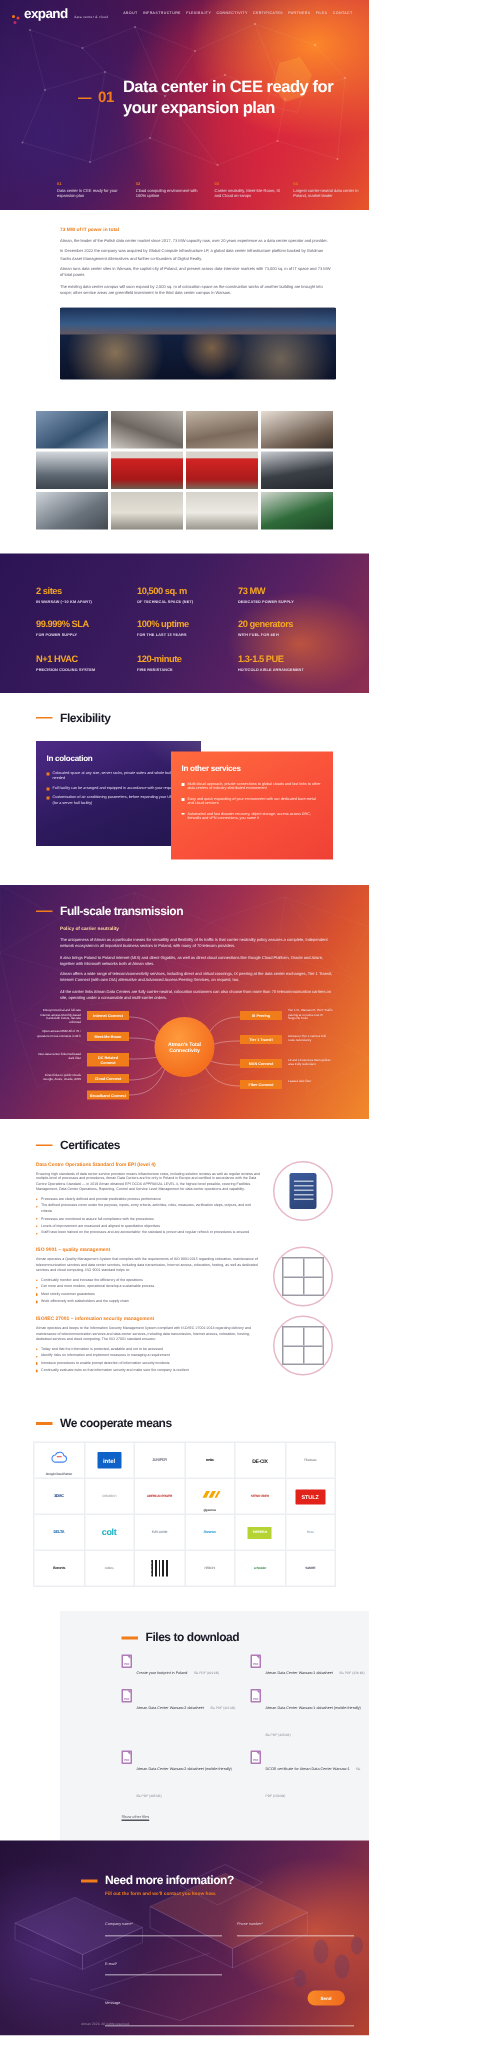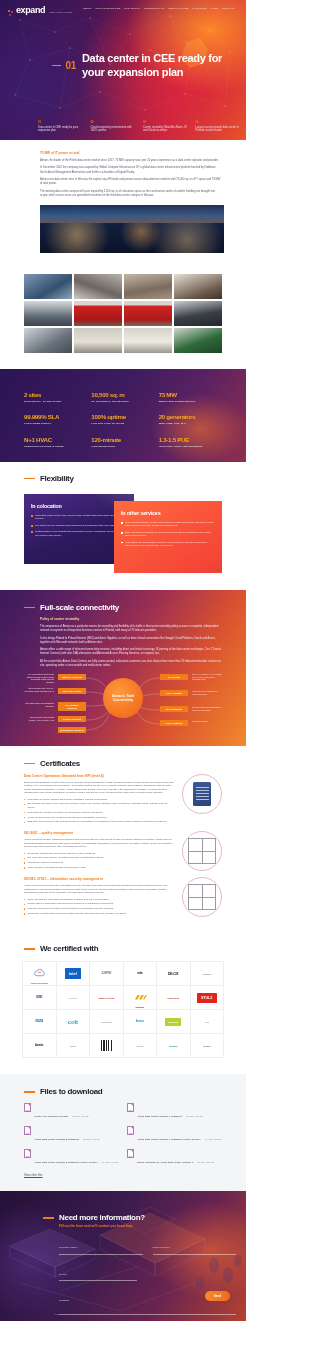--- a/index.html
+++ b/index.html
@@ -164,21 +164,21 @@
            border-left:.4px solid #eceef1; border-top:.4px solid #eceef1; }
   .lcell { height:24px; border-right:.4px solid #eceef1; border-bottom:.4px solid #eceef1;
            display:flex; align-items:center; justify-content:center; padding:2px; }
   .lname { font-size:3.4px; font-weight:700; letter-spacing:-.2px; text-align:center; line-height:4px; }
   .lname.sm { font-size:2.6px; }
   .lname.xs { font-size:2.1px; }
   .lbox { background:#0f62c8; color:#fff; font-size:4px; font-weight:700; padding:3px 4px; border-radius:.6px; }
   .lbox.red { background:#e2231a; font-size:3.6px; }
 
   
-  .files { padding:13px 0 14px; background:#f4f5f7; }
+  .files { padding:13px 17px 14px; background:#f4f5f7;margin-left:40px; }
   .files-grid { margin:7px 24px 0; display:grid; grid-template-columns:1fr 1fr; column-gap:8px; row-gap:5px; }
   .file { display:flex; gap:3px; align-items:flex-start; }
   .pdf { width:7px; height:9px; flex:none; border:.5px solid #b07ab8; border-radius:.6px;
          position:relative; background:#fff; }
   .pdf::after { content:"PDF"; position:absolute; left:0; right:0; bottom:.7px; text-align:center;
                 font-size:2px; color:#b07ab8; font-weight:700; letter-spacing:-.15px; }
   .pdf::before { content:""; position:absolute; right:0; top:0; border-width:0 2px 2px 0;
                  border-style:solid; border-color:transparent #b07ab8 transparent transparent; }
   .f-n { color:#33333f; font-size:2.5px; line-height:3.3px; margin-bottom:1px; }
   .f-m { color:#8b8b98; font-size:2.2px; }
@@ -187,21 +187,21 @@
   
   .contact {
     height:130px; position:relative;
     background:
       radial-gradient(ellipse 90px 70px at 210px 60px, rgba(255,110,50,.55), transparent 70%),
       radial-gradient(ellipse 90px 80px at 30px 70px, rgba(90,50,140,.6), transparent 72%),
       linear-gradient(120deg,#241138 0%,#3a1b4e 40%,#6a2450 70%,#b5422f 100%);
     overflow:hidden;
   }
   .iso-city { position:absolute; inset:0; opacity:.55; }
-  .c-body { position:absolute; left:43px; right:10px; top:22px; }
+  .c-body { position:absolute; left:54px; right:10px; top:22px; }
   .c-head { display:flex; align-items:center; gap:5px; }
   .c-head .bar { width:11px;height:1.6px;background:#f07d1a;flex:none; }
   .c-head h2 { color:#fff; font-size:8px; font-weight:700; letter-spacing:-.3px; }
   .c-sub { color:#f07d1a; font-size:3.2px; font-weight:700; margin:2px 0 6px 16px; }
   .form { margin-left:16px; }
   .frow { display:flex; gap:10px; margin-bottom:6px; }
   .field { flex:1; border-bottom:.5px solid rgba(255,255,255,.45); padding-bottom:1.5px; }
   .field label { color:#ded2e2; font-size:2.5px; }
   .msg { border-bottom:.5px solid rgba(255,255,255,.45); padding-bottom:9px; margin-bottom:6px; }
   .ctxt { color:#d8cada; font-size:1.9px; line-height:2.6px; }
@@ -401,21 +401,21 @@
   <svg class="poly" viewBox="0 0 246 150" preserveAspectRatio="none">
     <g stroke="rgba(255,255,255,.35)" stroke-width=".3" fill="none">
       <path d="M0 0 L40 22 L0 45 Z M40 22 L90 5 L80 40 Z M90 5 L140 25 L110 50 Z M140 25 L190 8 L185 45 Z
                M190 8 L246 28 L230 58 Z M0 45 L50 60 L10 90 Z M80 40 L120 70 L60 80 Z M110 50 L165 66 L130 95 Z
                M185 45 L235 62 L200 92 Z M10 90 L70 110 L25 135 Z M130 95 L180 120 L120 140 Z M200 92 L246 115 L205 140 Z"></path>
     </g>
   </svg>
   <div class="wrap" style="position:relative;">
     <div class="head">
       <span class="bar"></span>
-      <h2 class="light">Full-scale connectivity</h2>
+      <h2 class="light">Full-scale transmission</h2>
     </div>
     <div class="sub-o" style="color:#ffd9a0">Policy of carrier neutrality</div>
     <p class="para">The uniqueness of Atman as a particular means for versatility and flexibility of its traffic is that carrier neutrality policy assures a complete, independent network ecosystem in all important business sectors in Poland, with many of 70 telecom providers.</p>
     <p class="para">It also brings Poland to Poland Internet (MIX) and direct Gigabits, as well as direct cloud connections like Google Cloud Platform, Oracle and Azure, together with Microsoft networks both at Atman sites.</p>
     <p class="para">Atman offers a wide range of telecom/connectivity services, including direct and virtual crossings, IX peering at the data center exchanges, Tier 1 Transit, Internet Connect (with own DIA) alternative and Advanced Access Peering Services, on request, too.</p>
     <p class="para">All the carrier links Atman Data Centers are fully carrier-neutral, colocation customers can also choose from more than 70 telecommunication carriers on site, operating under a consumable and multi-carrier orders.</p>
   </div>
 
   <div class="diagram">
     <svg class="dsvg" viewBox="0 0 198 62" preserveAspectRatio="none">
@@ -546,21 +546,21 @@
           </div>
         </div>
     </div>
   </div>
 </section>
 
 <section class="sec coop">
   <div class="wrap">
     <div class="head">
       <span class="bar"></span>
-      <h2>We certified with</h2>
+      <h2>We cooperate means</h2>
     </div>
   </div>
   <div class="logos">
     <div class="lcell">
       <div style="text-align:center">
         <svg width="13" height="9" viewBox="0 0 24 16">
           <path d="M12 2a5 5 0 00-4.7 3.3A4.2 4.2 0 003 9.6 4.3 4.3 0 007.4 14h9.4A4 4 0 0021 10a4 4 0 00-3.4-4A5 5 0 0012 2z" fill="#fff" stroke="#4285f4" stroke-width="1.3"></path>
           <path d="M9 7.5h6" stroke="#ea4335" stroke-width="1.3"></path>
         </svg>
         <div class="lname xs" style="color:#6b7280">Google Cloud Partner</div>

